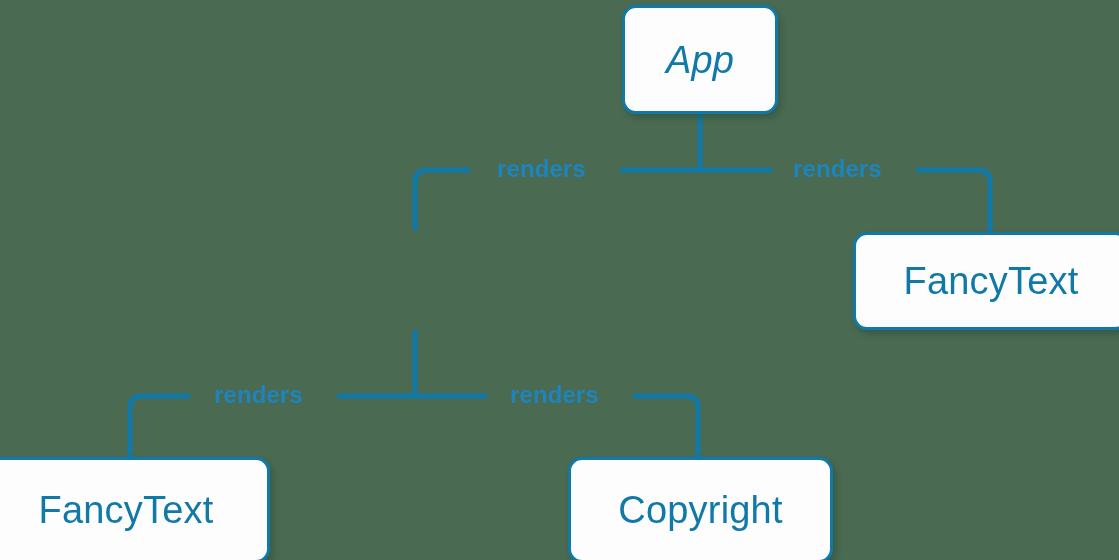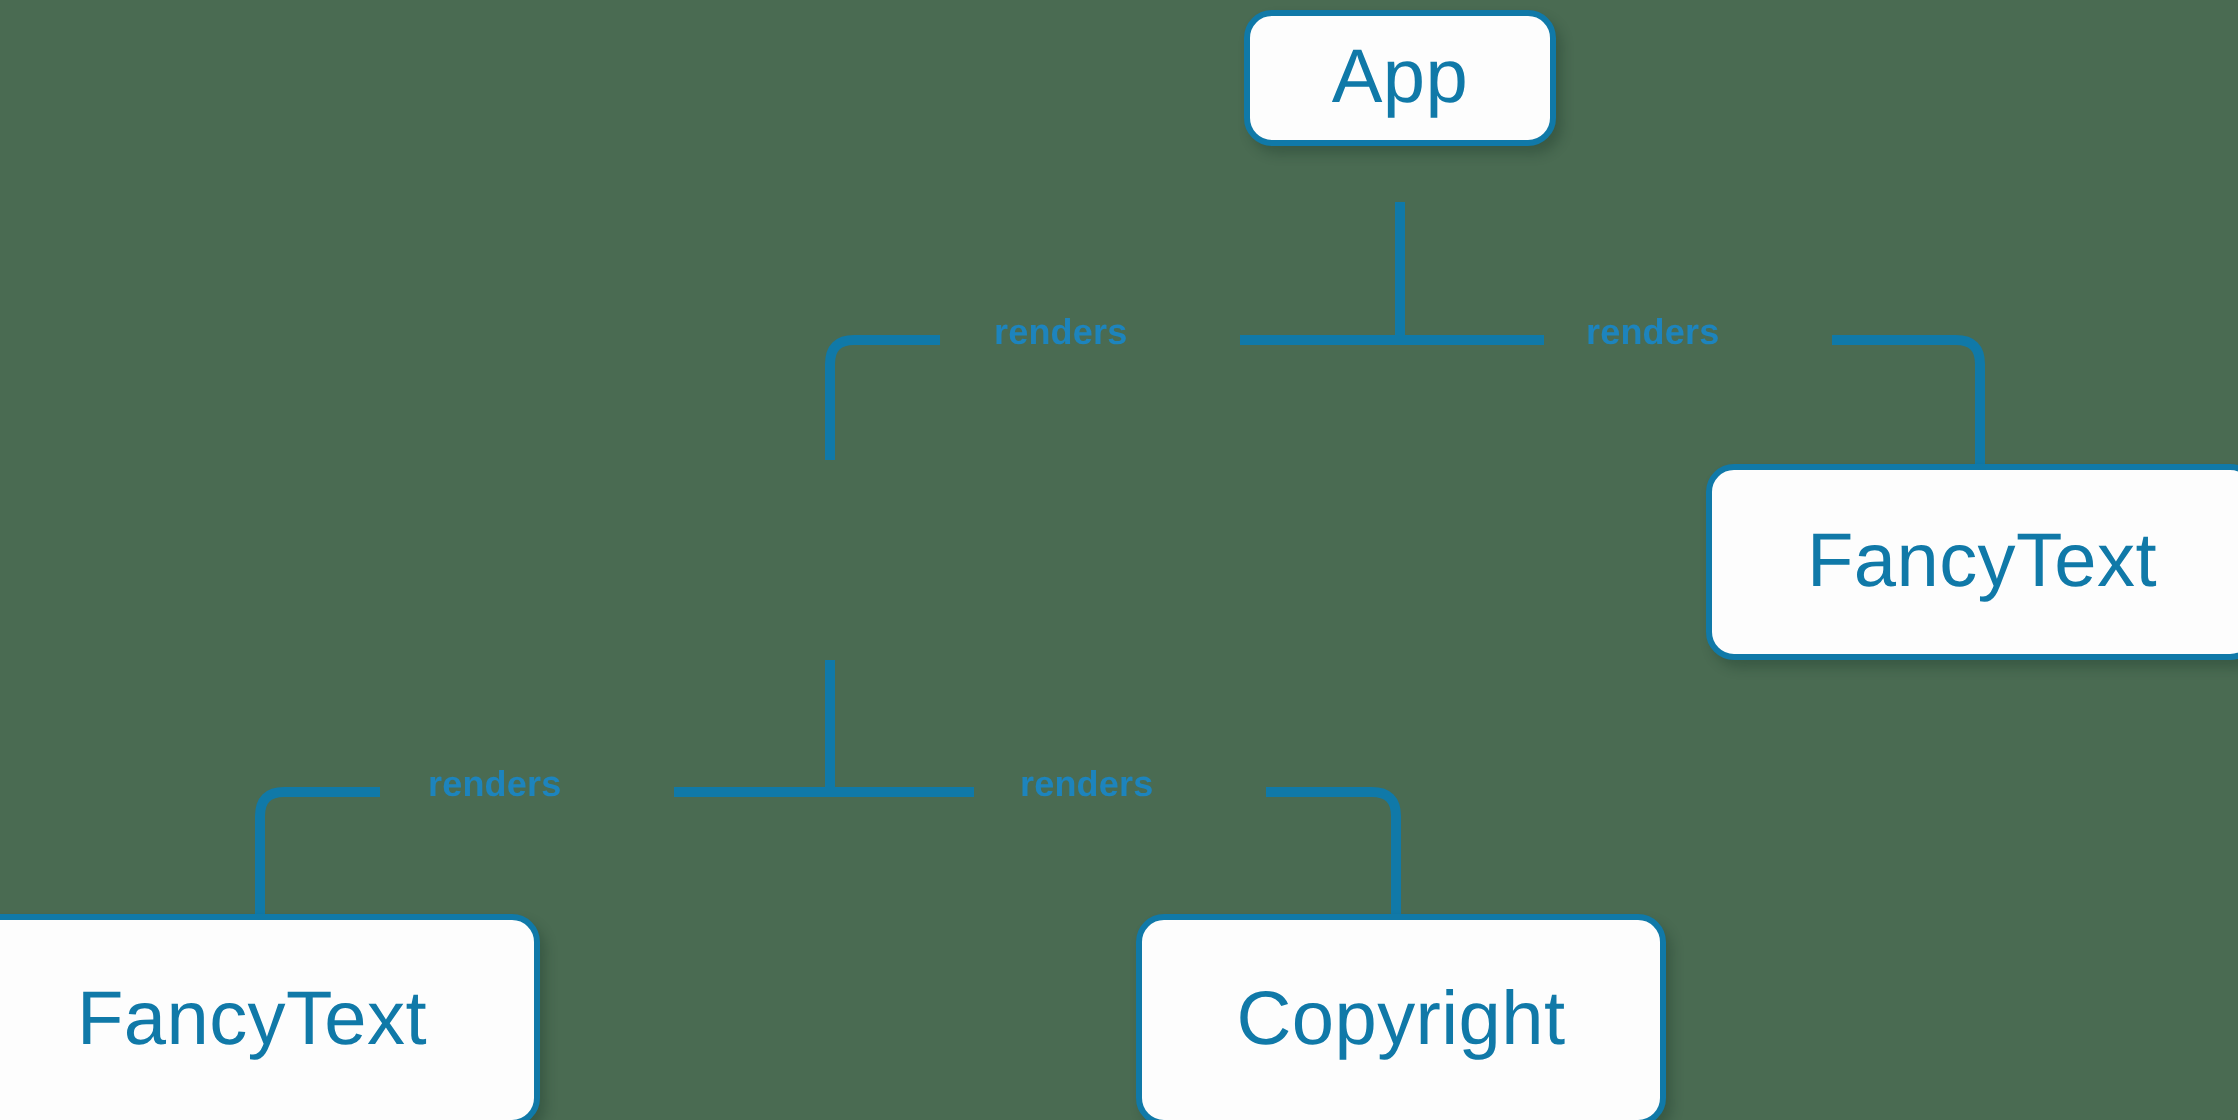--- a/index.html
+++ b/index.html
@@ -39,21 +39,21 @@
     letter-spacing: 0.2px;
     white-space: nowrap;
   }
   .node-label {
     display: block;
     line-height: 1;
   }
   .edge-label {
     position: absolute;
     color: #1d84bd;
-    font-size: 18px;
+    font-size: 24px;
     font-weight: 600;
     letter-spacing: 0.1px;
     white-space: nowrap;
     line-height: 1;
   }
 </style>
 </head>
 <body>
 
 <div id="canvas">
@@ -66,21 +66,21 @@
       <path d="M 700 170 L 772 170"></path>
       <path d="M 916 170 L 978 170 Q 990 170 990 182 L 990 232"></path>
       <path d="M 415 330 L 415 396"></path>
       <path d="M 415 396 L 337 396"></path>
       <path d="M 190 396 L 142 396 Q 130 396 130 408 L 130 457"></path>
       <path d="M 415 396 L 487 396"></path>
       <path d="M 633 396 L 686 396 Q 698 396 698 408 L 698 457"></path>
     </g>
   </svg>
 
-  <div class="node" style="left:622px; top:5px; width:156px; height:68px;">
+  <div class="node" style="left:622px; top:5px; width:156px; height:109px;font-style:italic;">
     <span class="node-label">App</span>
   </div>
 
 
   <div class="node" style="left:853px; top:232px; width:276px; height:98px;">
     <span class="node-label">FancyText</span>
   </div>
 
   <div class="node" style="left:-18px; top:457px; width:288px; height:106px;">
     <span class="node-label">FancyText</span>

